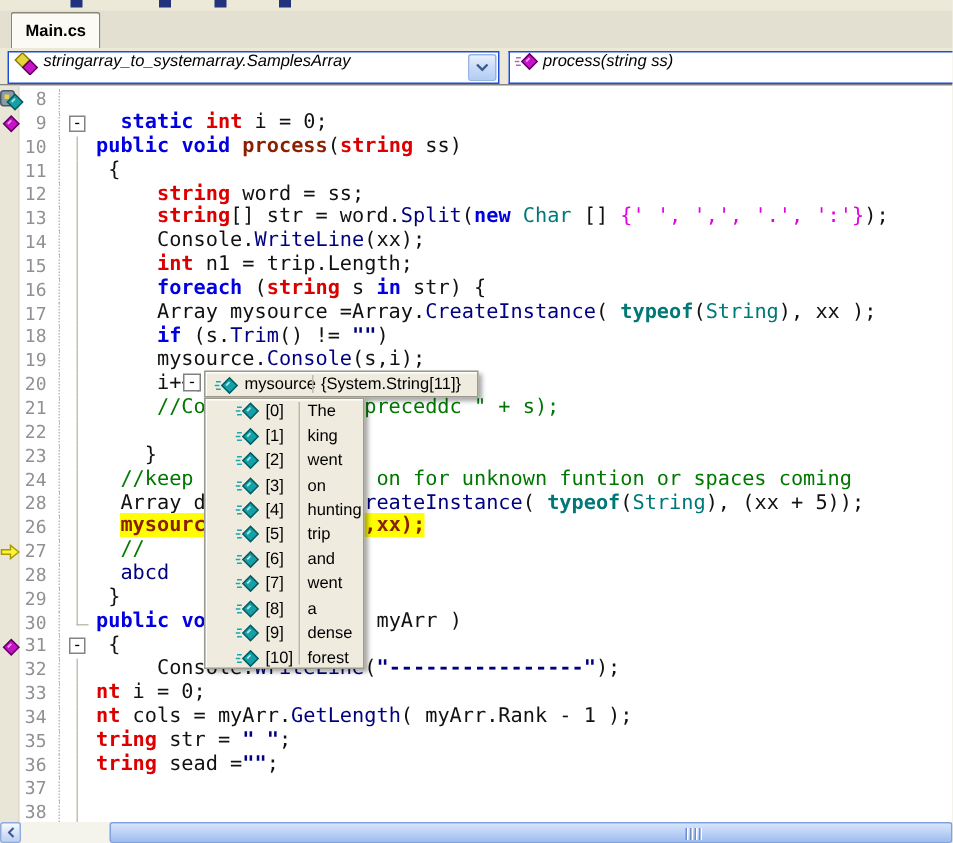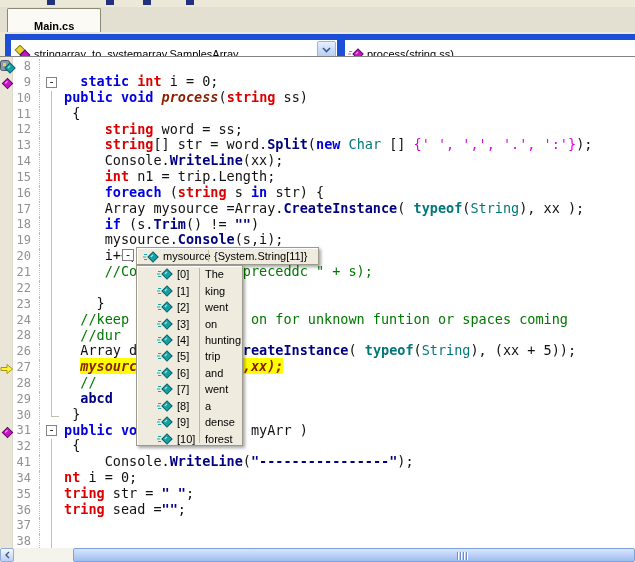--- a/index.html
+++ b/index.html
@@ -5,46 +5,46 @@
   html,body{margin:0;padding:0;}
   body{width:635px;height:562px;overflow:hidden;font-family:"Liberation Sans",sans-serif;background:#ECE9D8;}
   .stage{position:relative;width:635px;height:562px;background:#ECE9D8;overflow:hidden;}
 
   
   .topstrip{position:absolute;left:0;top:0;width:635px;height:7px;background:#ECE9D8;}
   .tm{position:absolute;top:0;height:5px;width:8px;background:#22337E;}
 
   
   .tabstrip{position:absolute;left:0;top:7px;width:635px;height:25px;background:#E3E0D1;border-bottom:1px solid #F6F5EF;}
-  .tab{position:absolute;left:7px;top:1px;height:23px;padding:0 26px;background:#FBFAF5;border:1px solid #8A8875;border-bottom:none;border-radius:2px 2px 0 0;display:flex;align-items:flex-end;font-size:11px;font-weight:bold;color:#000;}
+  .tab{position:absolute;left:7px;top:1px;height:23px;padding:0 9px;background:#FBFAF5;border:1px solid #8A8875;border-bottom:none;border-radius:2px 2px 0 0;display:flex;align-items:center;font-size:11px;font-weight:bold;color:#000;}
 
   
   .navrow{position:absolute;left:0;top:32px;width:635px;height:25px;background:#ECE9D8;}
-  .combo{position:absolute;top:2px;height:20px;background:#fff;border:6px solid #1d4ed8;display:flex;align-items:flex-end;overflow:hidden;}
+  .combo{position:absolute;top:2px;height:20px;background:#fff;border:1px solid #1d4ed8;display:flex;align-items:flex-start;overflow:hidden;font-style:italic;}
   .combo .ctext{font-size:11px;color:#000;white-space:nowrap;margin-left:3px;}
   .combo .cicon{margin-left:3px;flex:0 0 auto;display:inline-flex;}
   .combo-btn{position:absolute;right:1px;top:1px;width:17px;height:16px;border-radius:2px;
     background:linear-gradient(#E9F1FD,#CBDDF8 45%,#B4CCF3);border:1px solid #99B4E2;display:flex;align-items:center;justify-content:center;}
   .combo-btn svg{display:block;}
 
   
   .editor{position:absolute;left:0;top:56px;width:635px;height:492px;background:#fff;border-top:1px solid #848484;overflow:hidden;}
   .col{position:absolute;top:0;height:100%;box-sizing:border-box;}
   #col-margin{left:0;width:13px;background:#E9E6D8;border-right:1px solid #DDDACB;}
   #col-nums{left:13px;width:27px;padding-top:2px;}
   #col-fold{left:41px;width:17px;padding-top:2px;}
   #col-code{left:58px;width:577px;padding-top:17px;}
   .row{height:15.85px;line-height:15.85px;white-space:pre;position:relative;}
   .num{font-family:"DejaVu Sans Mono",monospace;font-size:12px;color:#919191;text-align:right;padding-right:8px;border-right:1px dotted #BDBAAC;}
   .codeline{font-family:"DejaVu Sans Mono",monospace;font-size:13.5px;padding-left:6px;color:#111;}
   .tok-p{color:#111;}
   .tok-k{color:#0000E0;font-weight:bold;}
   .tok-t{color:#DD0000;font-weight:bold;}
-  .tok-m{color:#000080;font-weight:bold;}
-  .tok-mr{color:#8B1F00;font-weight:bold;font-style:italic;}
+  .tok-m{color:#000080;font-weight:normal;}
+  .tok-mr{color:#8B1F00;font-weight:bold;}
   .tok-tl{color:#007878;}
   .tok-tlb{color:#007878;font-weight:bold;}
   .tok-s{color:#000080;font-weight:bold;}
   .tok-ch{color:#E000E0;}
   .tok-c{color:#007800;}
   .hl{background:#FFFF00;}
 
   
   .foldbox{position:absolute;left:5px;top:2px;width:11px;height:11px;box-sizing:border-box;border:1px solid #848484;background:#fff;
     font-family:"DejaVu Sans Mono",monospace;font-size:11px;line-height:8px;text-align:center;color:#000;}
@@ -174,21 +174,21 @@
         <div class="row num">23</div>
         <div class="row num">24</div>
         <div class="row num">28</div>
         <div class="row num">26</div>
         <div class="row num">27</div>
         <div class="row num">28</div>
         <div class="row num">29</div>
         <div class="row num">30</div>
         <div class="row num">31</div>
         <div class="row num">32</div>
-        <div class="row num">41</div>
+        <div class="row num">33</div>
         <div class="row num">34</div>
         <div class="row num">35</div>
         <div class="row num">36</div>
         <div class="row num">37</div>
         <div class="row num">38</div>
       </div>
     <div class="col" id="col-fold">
         <div class="row"></div>
         <div class="row"><span class="foldbox">-</span></div>
         <div class="row"><span class="vline"></span></div>
@@ -231,30 +231,30 @@
         <div class="row codeline"><span class="tok-p">     </span><span class="tok-t">int</span><span class="tok-p"> n1 = trip.Length;</span></div>
         <div class="row codeline"><span class="tok-p">     </span><span class="tok-k">foreach</span><span class="tok-p"> (</span><span class="tok-t">string</span><span class="tok-p"> s </span><span class="tok-k">in</span><span class="tok-p"> str) {</span></div>
         <div class="row codeline"><span class="tok-p">     Array mysource =Array.</span><span class="tok-m">CreateInstance</span><span class="tok-p">( </span><span class="tok-tlb">typeof</span><span class="tok-p">(</span><span class="tok-tl">String</span><span class="tok-p">), xx );</span></div>
         <div class="row codeline"><span class="tok-p">     </span><span class="tok-k">if</span><span class="tok-p"> (s.</span><span class="tok-m">Trim</span><span class="tok-p">() != </span><span class="tok-s">""</span><span class="tok-p">)</span></div>
         <div class="row codeline"><span class="tok-p">     mysource.</span><span class="tok-m">Console</span><span class="tok-p">(s,i);</span></div>
         <div class="row codeline"><span class="tok-p">     i++;</span></div>
         <div class="row codeline"><span class="tok-p">     </span><span class="tok-c">//Console.Write( preceddc " + s);</span></div>
         <div class="row codeline"></div>
         <div class="row codeline"><span class="tok-p">    }</span></div>
         <div class="row codeline"><span class="tok-p">  </span><span class="tok-c">//keep the condition on for unknown funtion or spaces coming</span></div>
-        <div class="row codeline"><span class="tok-p">  </span><span class="tok-c">//dur</span></div>
         <div class="row codeline"><span class="tok-p">  Array dest = Array.</span><span class="tok-m">CreateInstance</span><span class="tok-p">( </span><span class="tok-tlb">typeof</span><span class="tok-p">(</span><span class="tok-tl">String</span><span class="tok-p">), (xx + 5));</span></div>
         <div class="row codeline"><span class="tok-p">  </span><span class="tok-mr hl">mysource.</span><span class="tok-m hl">CopyTo</span><span class="tok-mr hl">(dest,xx);</span></div>
         <div class="row codeline"><span class="tok-p">  </span><span class="tok-c">//</span></div>
         <div class="row codeline"><span class="tok-p">  </span><span class="tok-m">abcd</span></div>
         <div class="row codeline"><span class="tok-p"> }</span></div>
         <div class="row codeline"><span class="tok-k">public</span><span class="tok-p"> </span><span class="tok-k">void</span><span class="tok-p"> </span><span class="tok-mr">abcd</span><span class="tok-p">(Array myArr )</span></div>
         <div class="row codeline"><span class="tok-p"> {</span></div>
         <div class="row codeline"><span class="tok-p">     Console.</span><span class="tok-m">WriteLine</span><span class="tok-p">(</span><span class="tok-s">"----------------"</span><span class="tok-p">);</span></div>
         <div class="row codeline"><span class="tok-t">nt</span><span class="tok-p"> i = 0;</span></div>
+        <div class="row codeline"><span class="tok-t">nt</span><span class="tok-p"> cols = myArr.</span><span class="tok-m">GetLength</span><span class="tok-p">( myArr.Rank - 1 );</span></div>
         <div class="row codeline"><span class="tok-t">tring</span><span class="tok-p"> str = </span><span class="tok-s">" "</span><span class="tok-p">;</span></div>
         <div class="row codeline"><span class="tok-t">tring</span><span class="tok-p"> sead =</span><span class="tok-s">""</span><span class="tok-p">;</span></div>
       </div>
   </div>
 
   <div id="tip-expander">-</div>
   <div class="tipbox z20" id="tip-header">
     <span class="hicon" id="icon-tip-header">
   <svg width="16" height="12" viewBox="0 0 16 12">
     <path d="M1 3.5 h3.2 M0 6 h3.2 M1 8.5 h3.2" stroke="#18A8AE" stroke-width="1"></path>

